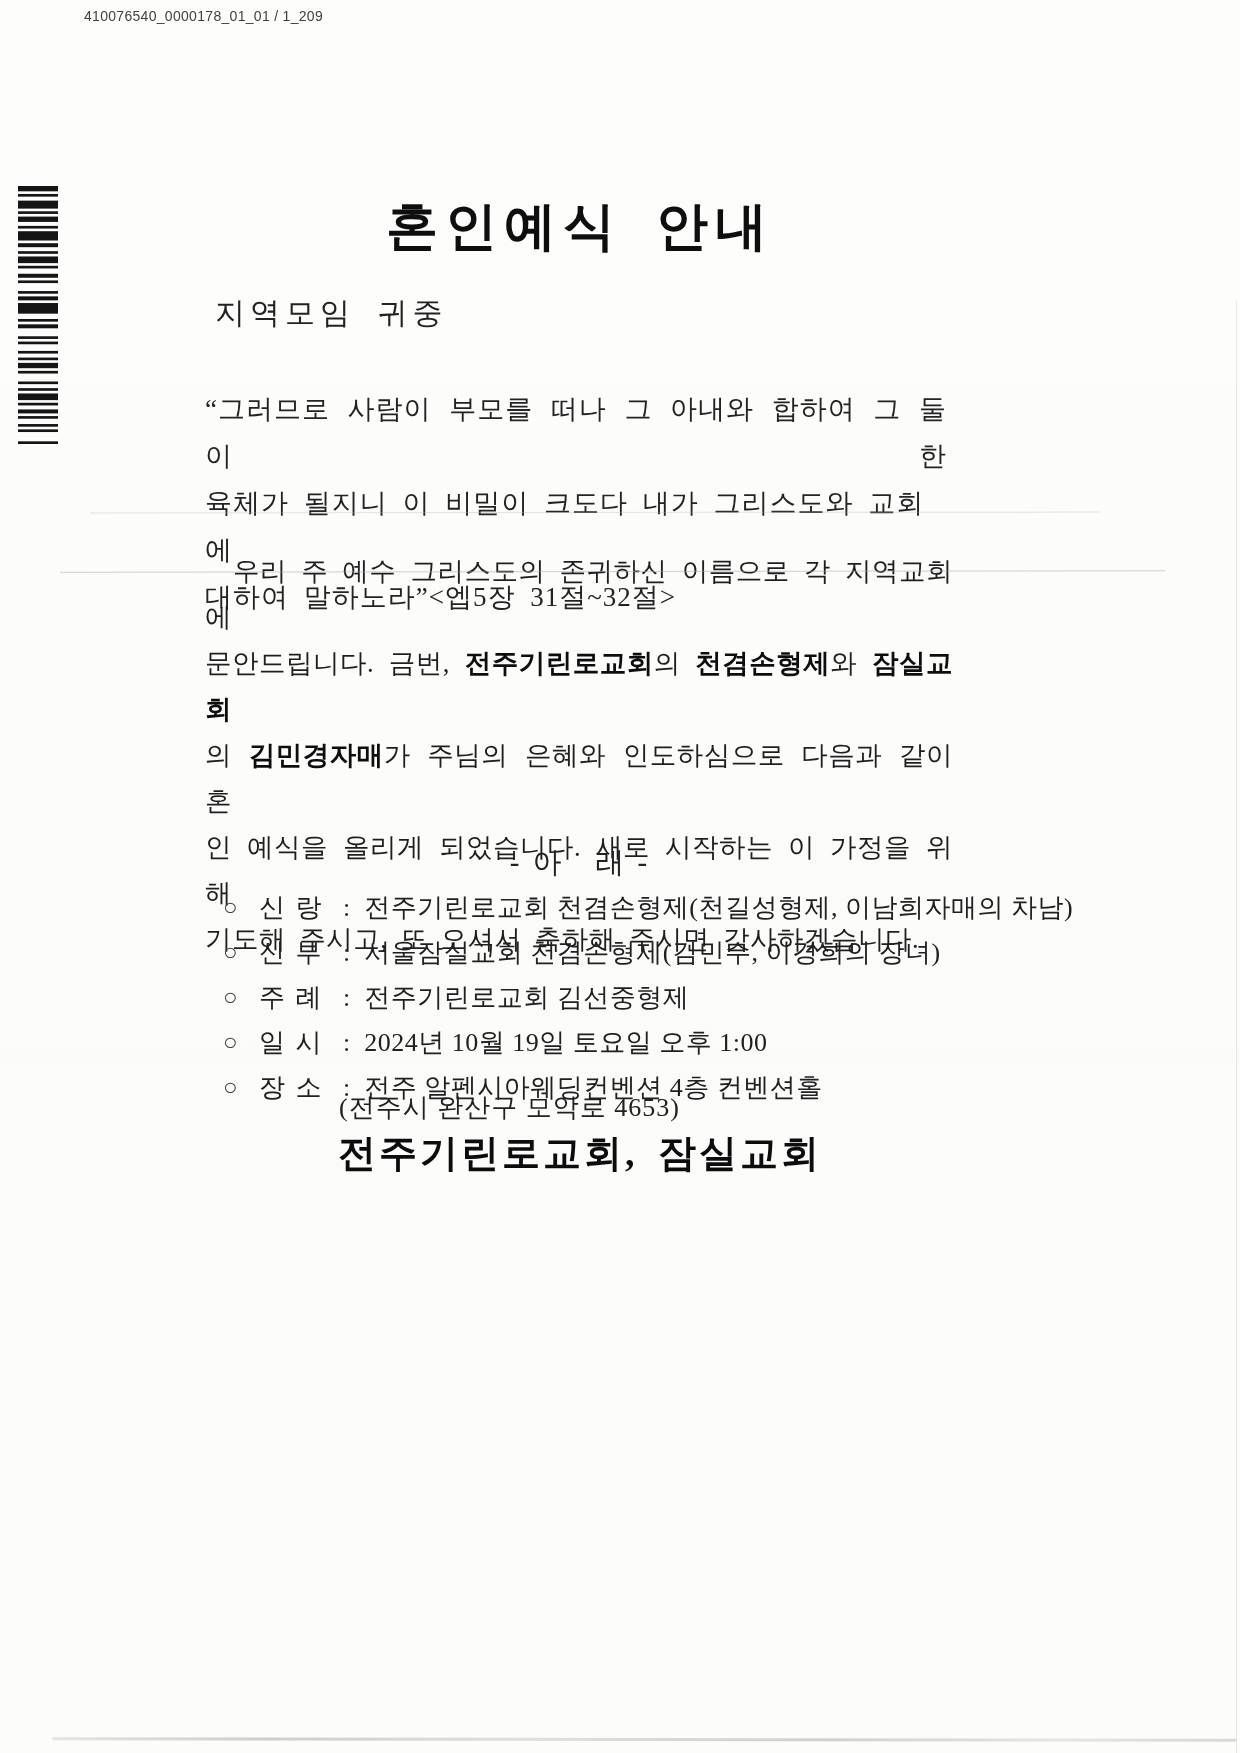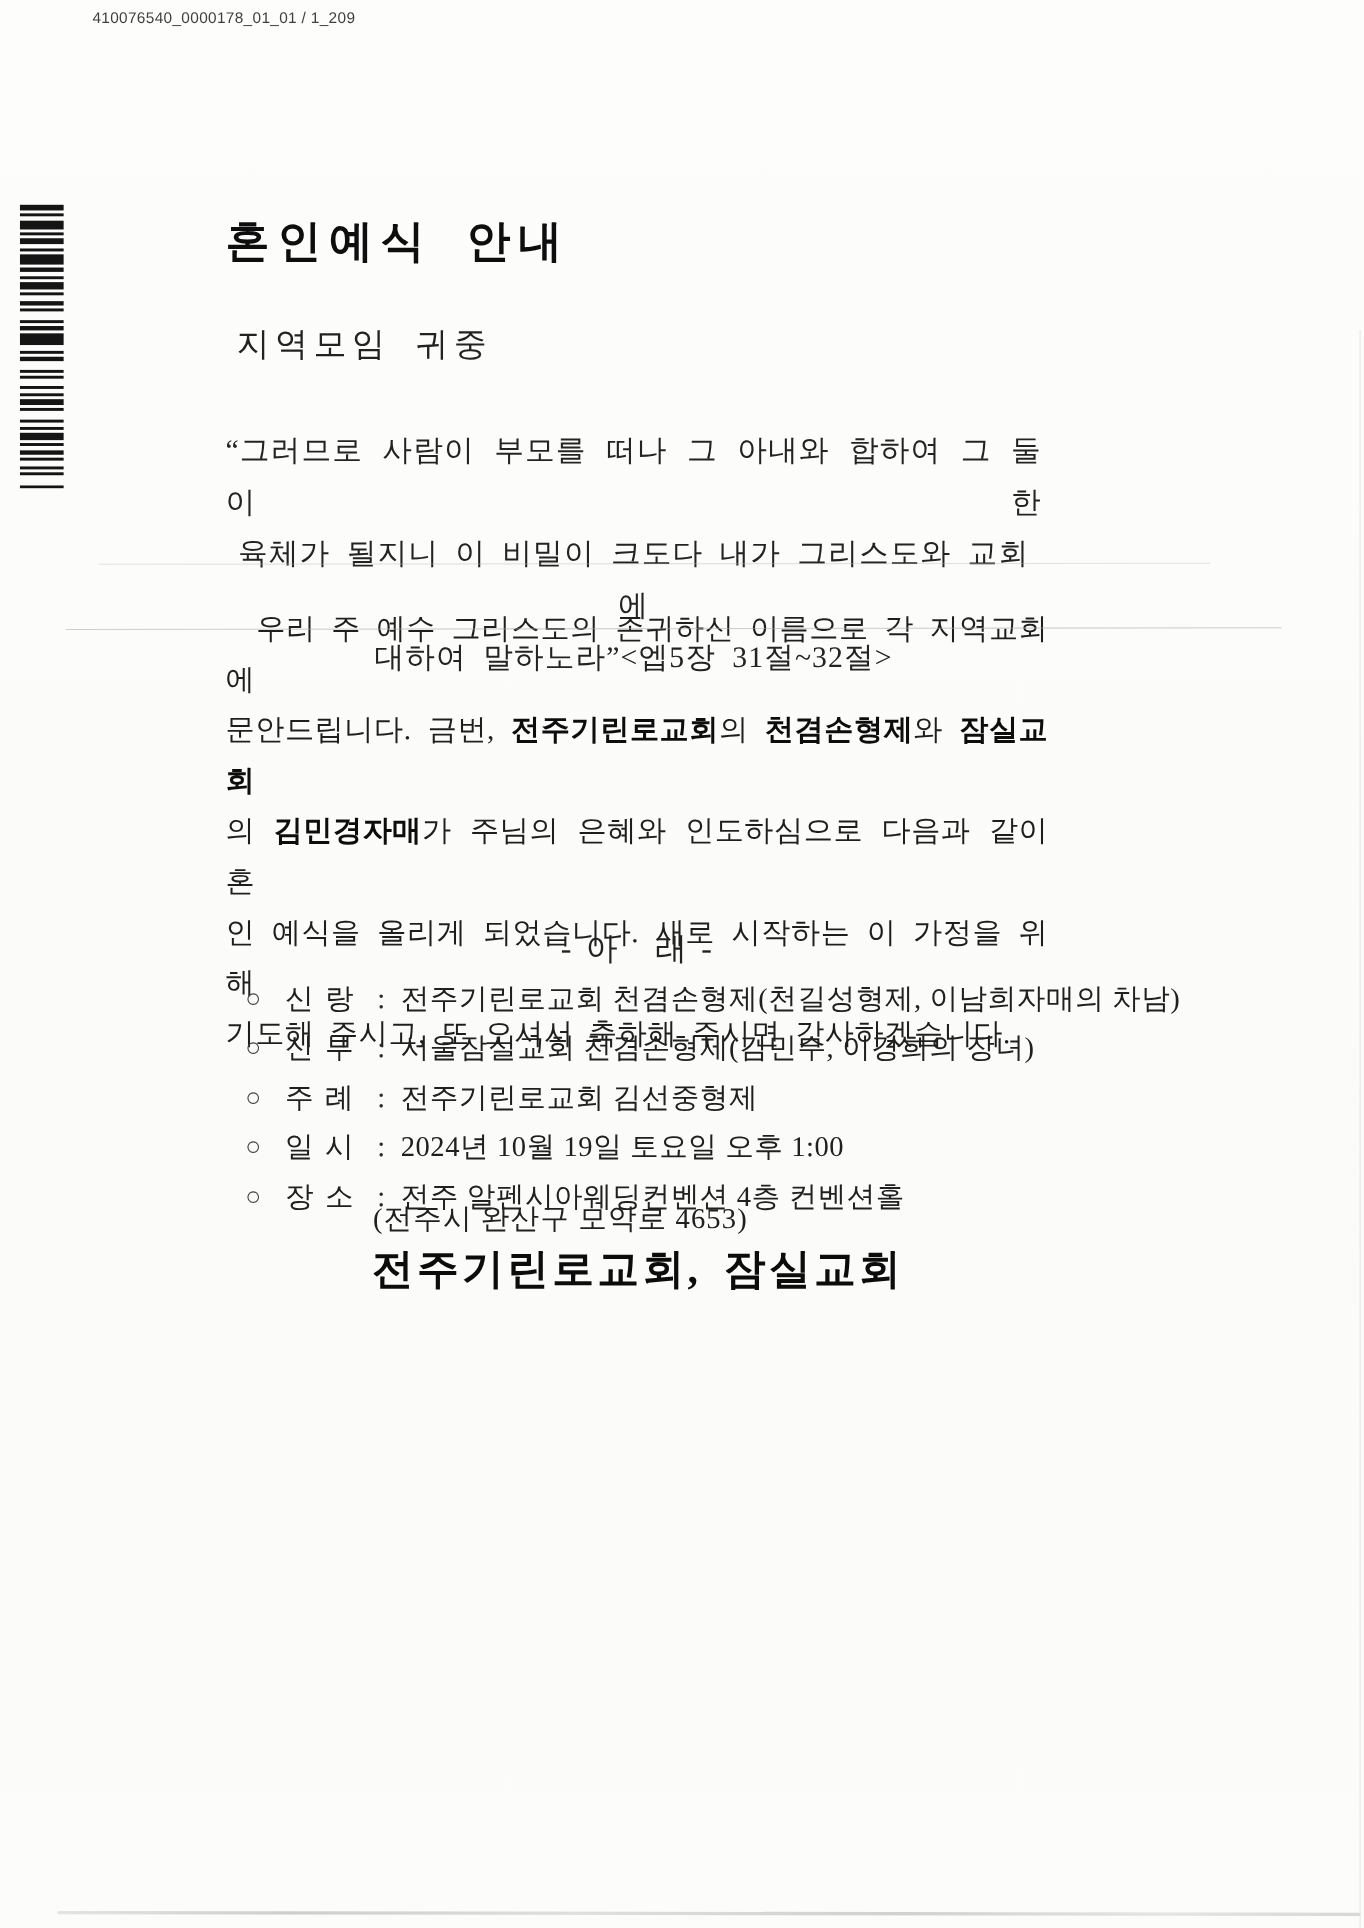--- a/index.html
+++ b/index.html
@@ -18,39 +18,39 @@
     font-family: "Liberation Sans", "DejaVu Sans", sans-serif;
     font-size: 14px; color: #3f3f3f; letter-spacing: 0.3px;
   }
 
   .barcode { position: absolute; left: 18px; top: 186px; width: 40px; height: 258px; }
 
   .content { position: absolute; left: 205px; top: 0; width: 750px; }
 
   .title {
     position: absolute; top: 192px; left: 0; width: 750px;
-    text-align: left;
-    font-size: 40px; font-weight: bold; color: #0e0e0e;
+    text-align: center;
+    font-size: 52px; font-weight: bold; color: #0e0e0e;
     letter-spacing: 7px; word-spacing: 14px;
     white-space: pre;
   }
 
   .greeting {
     position: absolute; top: 293px; left: 10px;
     font-size: 30px; color: #222; letter-spacing: 5px; word-spacing: 10px;
     white-space: pre;
   }
 
   .quote {
     position: absolute; top: 358px; left: 0; width: 742px;
     font-size: 27px; color: #232323; line-height: 47px;
     letter-spacing: 1px;
     margin-top: 28px;
   }
-  .quote .line { white-space: pre-wrap; word-spacing: 7px; text-align: center; }
+  .quote .line { white-space: pre-wrap; word-spacing: 7px; }
   .quote .line:first-child { text-align: justify; text-align-last: justify; }
 
   .body-par {
     position: absolute; top: 548px; left: 0; width: 748px;
     font-size: 26.5px; color: #1e1e1e; line-height: 46px;
     letter-spacing: 0.5px;
   }
   .body-par .line { white-space: pre-wrap; word-spacing: 6px; text-align: justify; text-align-last: justify; }
   .body-par .line:last-child { text-align-last: left; }
   .bold { font-weight: bold; color: #0d0d0d; }

